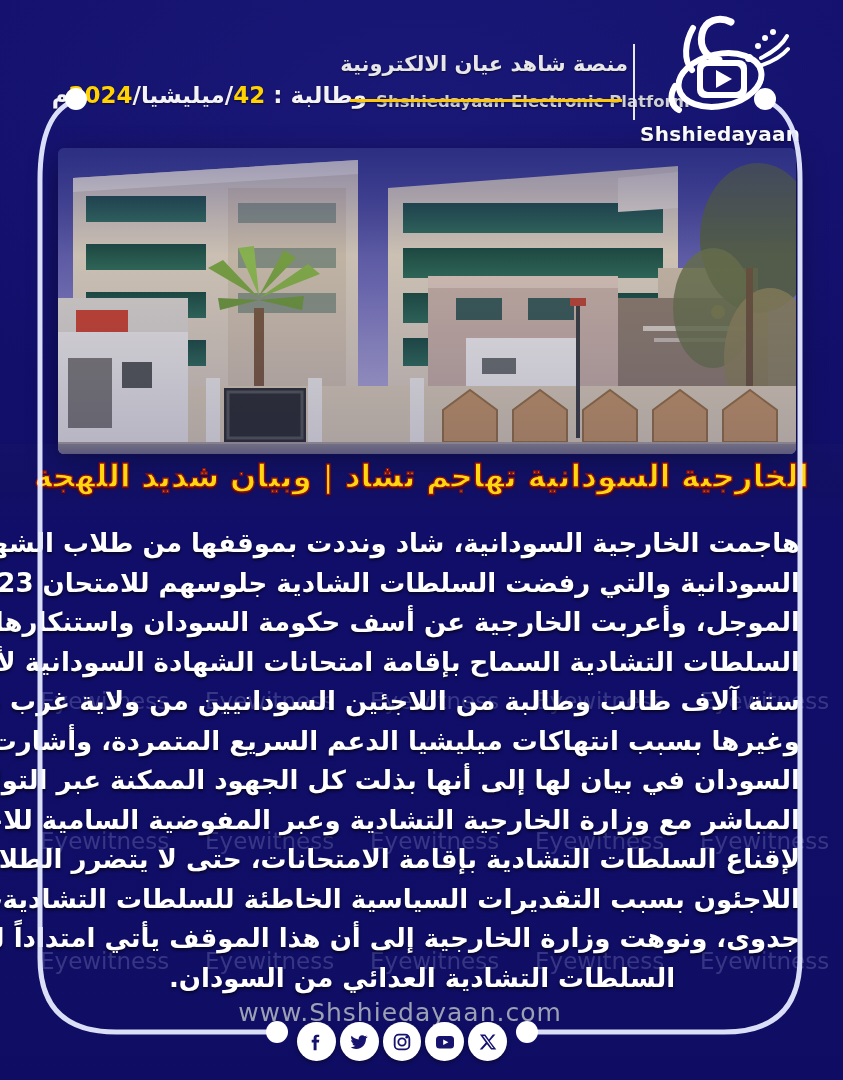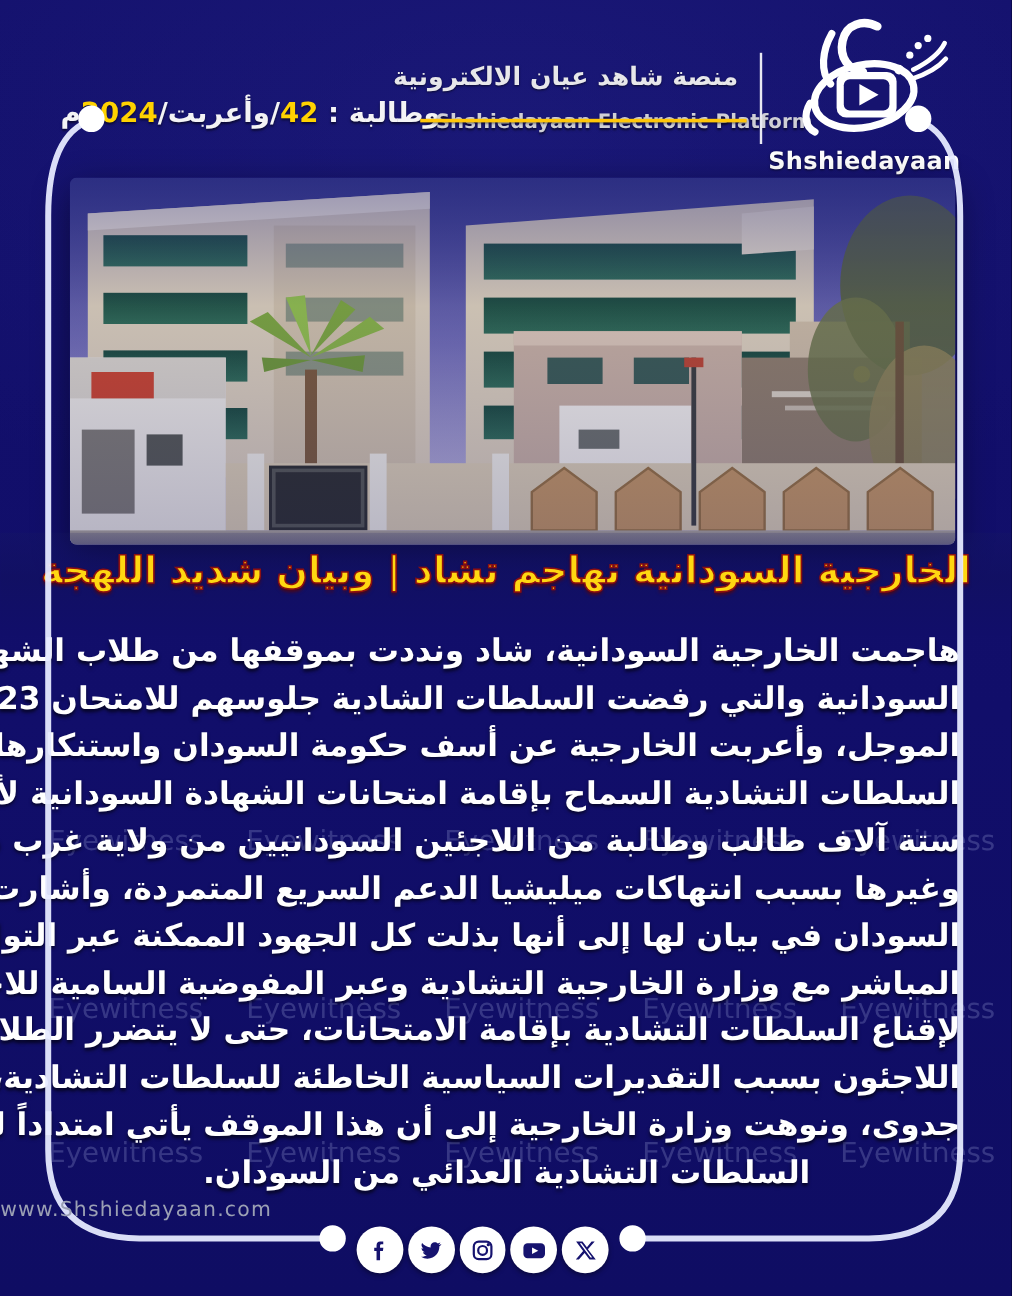--- a/index.html
+++ b/index.html
@@ -20,21 +20,21 @@
   
   .hdr-date {
     position: absolute; left: 92px; top: 82px; width: 275px;
     direction: rtl; text-align: left;
     color: #f3f3f5; font-size: 23px; font-weight: 700;
     white-space: nowrap; letter-spacing: .5px;
     text-shadow: 0 1px 2px rgba(0,0,0,.55);
   }
   .hdr-date .yel { color: #ffd200; }
 
-  .hdr-center { position: absolute; left: 363px; top: 52px; width: 252px; text-align: center; }
+  .hdr-center { position: absolute; left: 376px; top: 52px; width: 252px; text-align: center; }
   .hdr-center .ar {
     color: #e7e7ea; font-size: 21px; font-weight: 700;
     text-shadow: 0 1px 2px rgba(0,0,0,.6); white-space: nowrap;
   }
   .hdr-underline {
     position: absolute; left: 350px; top: 99px; width: 272px; height: 3px;
     background: #ffc60a; box-shadow: 0 1px 2px rgba(0,0,0,.5);
   }
   .hdr-center .en {
     direction: ltr; margin-top: 16px;
@@ -94,42 +94,42 @@
   .wm {
     position: absolute; color: rgba(165,175,225,.26);
     font-size: 23px; font-weight: 400; direction: ltr; pointer-events: none;
   }
 
   
   .frame-svg { position: absolute; left: 0; top: 0; pointer-events: none; }
 
   
   .site-url {
-    position: absolute; left: 0; top: 998px; width: 800px; 
-    direction: ltr; color: #9ba0b4; font-size: 17px; letter-spacing: 1px;
+    position: absolute; left: 0; top: 998px; width: 800px; text-align: center;
+    direction: ltr; color: #9ba0b4; font-size: 25px; letter-spacing: 1px;
     font-weight: 400;
   }
   .social-row {
     position: absolute; left: 297px; top: 1022px; width: 210px;
     display: flex; gap: 4px; direction: ltr;
   }
   .soc {
     width: 39px; height: 39px; border-radius: 50%;
     background: #ffffff; display: flex; align-items: center; justify-content: center;
     box-shadow: 0 2px 4px rgba(0,0,0,.4);
   }
   .soc svg { display: block; }
 </style>
 </head>
 <body>
 
 <div id="canvas">
 
   <div class="hdr-date" dir="rtl">
-    <span>وطالبة</span><span> : </span><span class="yel">42</span><span>/</span><span>وأعربت</span><span>/</span><span class="yel">2024</span><span>م</span>
+    <span>وطالبة</span><span> : </span><span class="yel">42</span><span>/</span><span>ميليشيا</span><span>/</span><span class="yel">2024</span><span>م</span>
   </div>
 
   <div class="hdr-center">
     <div class="ar">منصة شاهد عيان الالكترونية</div>
     <div class="en">Shshiedayaan Electronic Platform</div>
   </div>
   <div class="hdr-underline"></div>
   <div class="hdr-vline"></div>
 
   <div class="logo-block">

